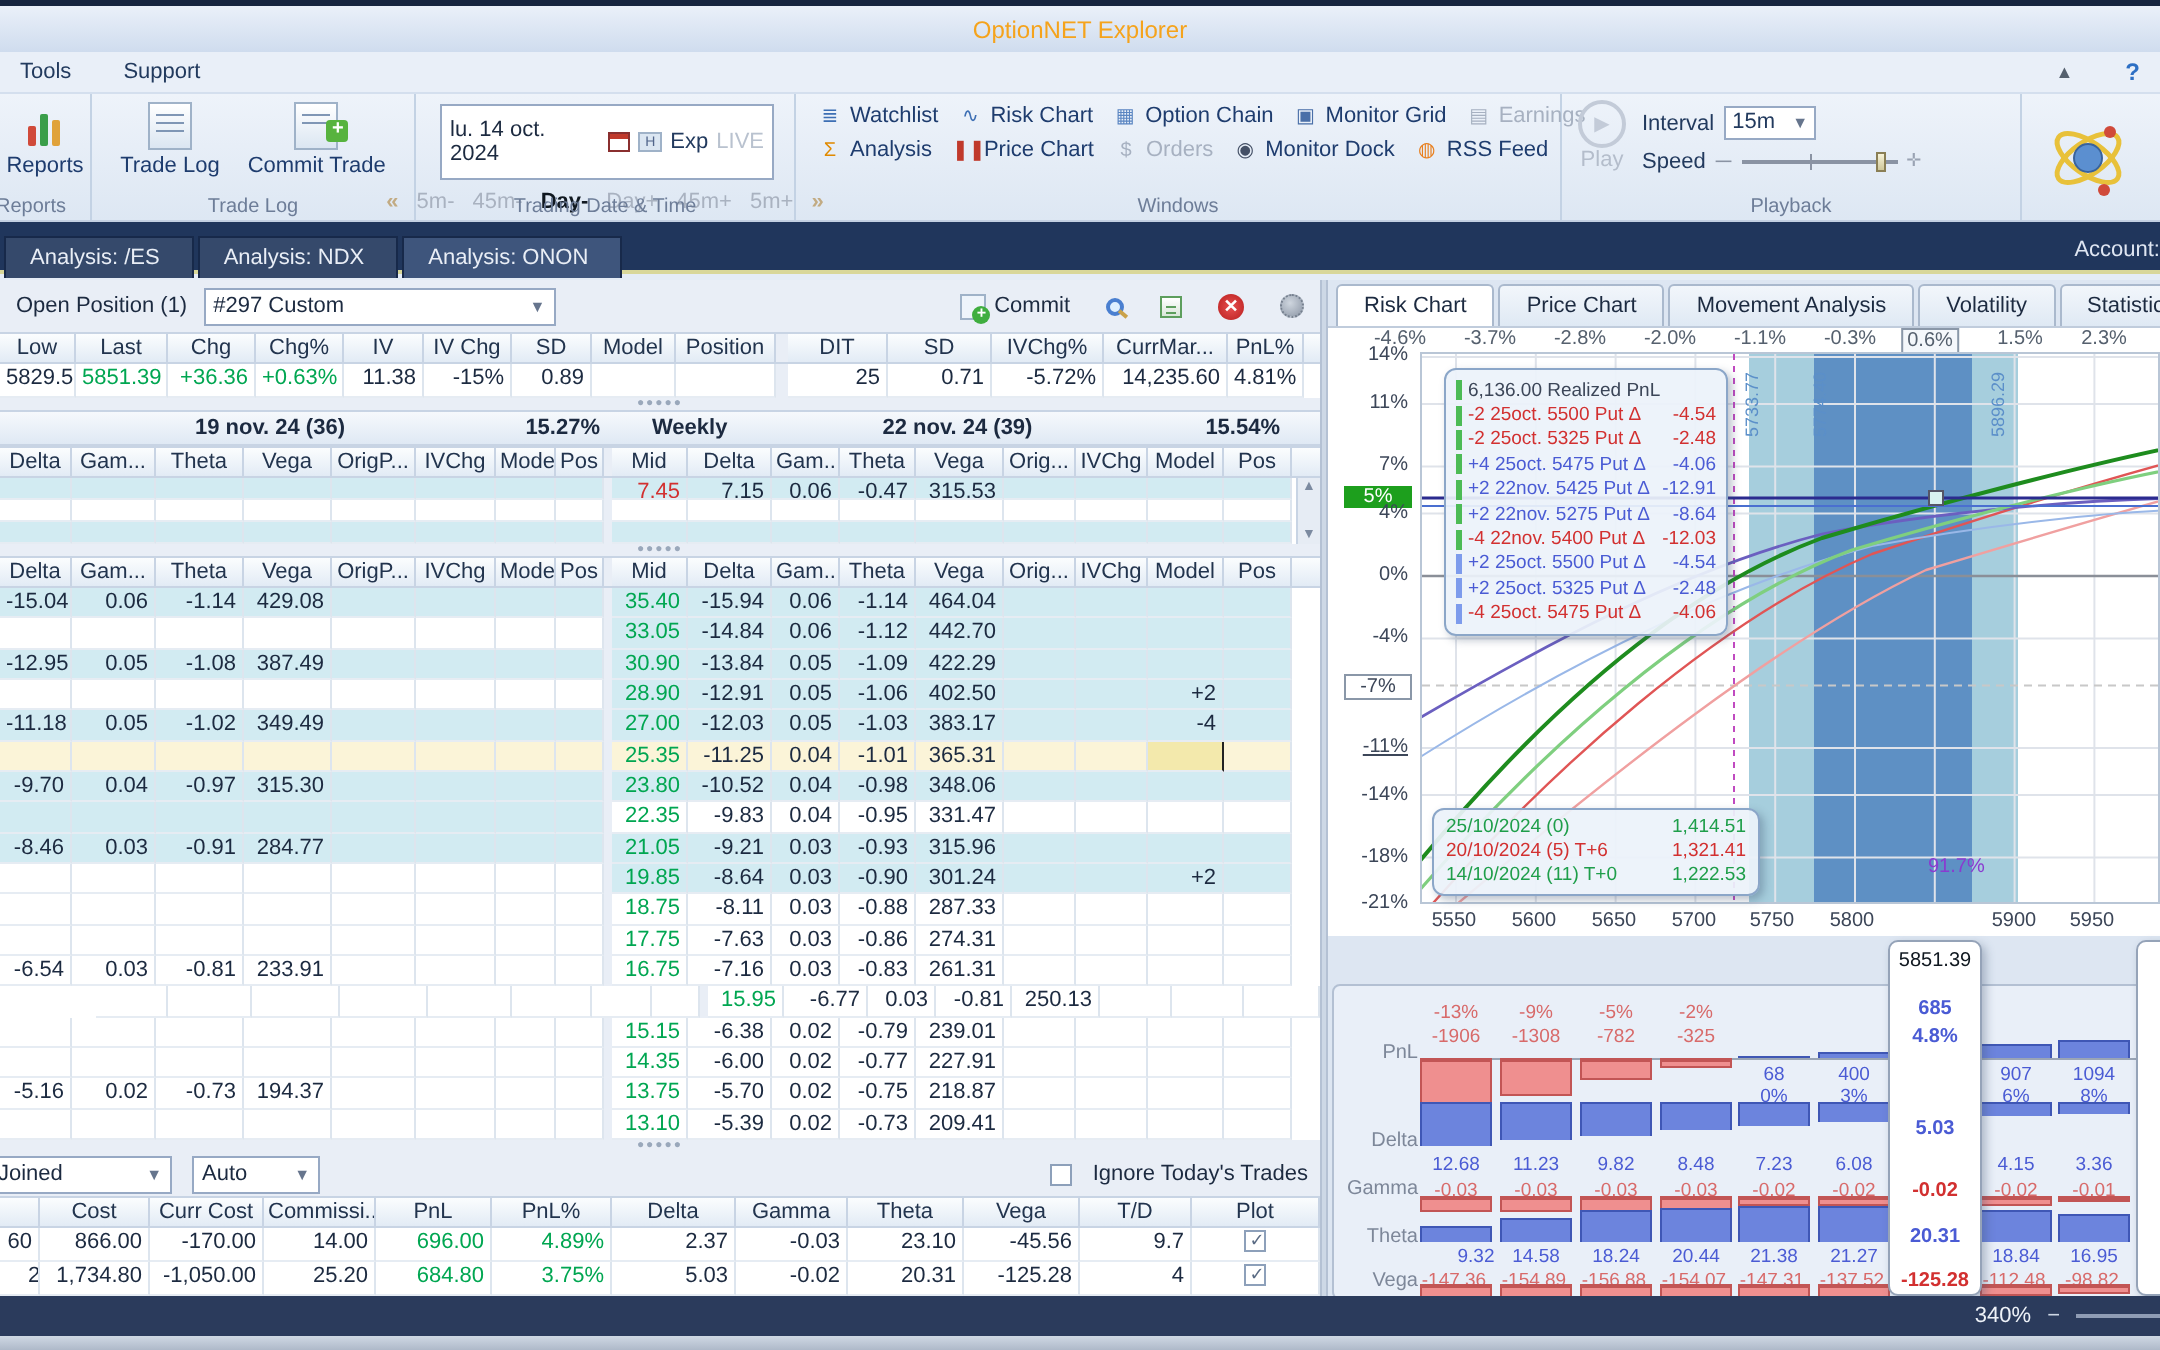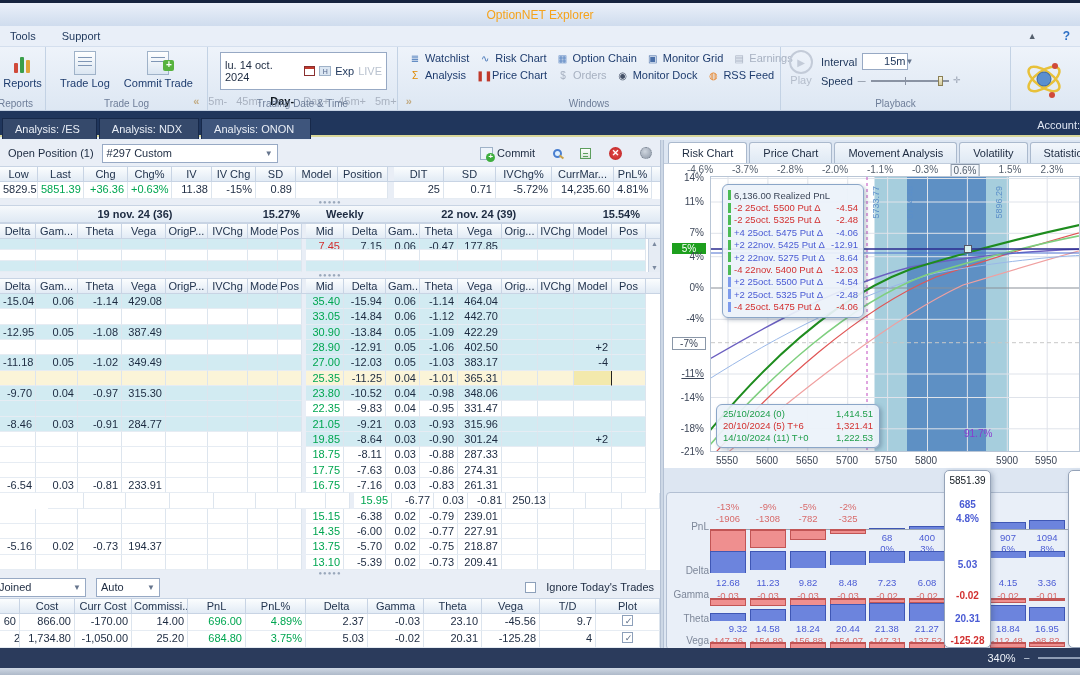--- a/index.html
+++ b/index.html
@@ -38,21 +38,21 @@
   .wingrid{display:flex;flex-direction:column;gap:3px;padding:1px 8px;}
   .winrow{display:flex;gap:4px;}
   .wbtn{display:flex;align-items:center;gap:4px;padding:1px 3px;color:#1e3c6e;white-space:nowrap;}
   .wbtn .wic{width:12px;text-align:center;font-size:10px;}
   .wbtn.dis{color:#a7b1c1;}
   .playwrap{display:flex;gap:8px;padding:0 8px;}
   .playbtn{display:flex;flex-direction:column;align-items:center;color:#b4bdcb;}
   .playcirc{width:24px;height:24px;border-radius:50%;border:2px solid #c3cbd8;color:#c3cbd8;text-align:center;line-height:21px;font-size:10px;}
   .pbrows{display:flex;flex-direction:column;gap:5px;margin-top:3px;}
   .pbrow{display:flex;align-items:center;gap:5px;color:#223a5e;}
-  .ivsel{background:#fff;border:1px solid #97a9c4;padding:0 21px;height:17px;line-height:15px;width:46px;display:flex;justify-content:space-between;}
+  .ivsel{background:#fff;border:1px solid #97a9c4;padding:0 3px;height:17px;line-height:15px;width:46px;display:flex;justify-content:space-between;}
   .ivsel .dd{color:#66758d;font-size:8px;}
   .slider{width:78px;height:2px;background:#8a93a3;position:relative;}
   .slider .tk{position:absolute;left:34px;top:-3px;width:1px;height:8px;background:#8a93a3;}
   .slider .th{position:absolute;right:6px;top:-4px;width:5px;height:10px;background:linear-gradient(#f7f3d9,#cfc79a);border:1px solid #8a7f55;}
   .slider .pl{position:absolute;right:-12px;top:-5px;color:#9aa3b3;font-size:9px;}
   .logo{flex:1;display:flex;align-items:center;justify-content:flex-end;padding-right:14px;}
   
   .doctabs{height:26px;background:#20365c;display:flex;align-items:flex-end;padding:0 0 0 2px;border-bottom:2px solid #d8d79a;}
   .dtab{background:#35496b;color:#e9eef6;padding:4px 16px 4px 12px;margin-right:2px;border:1px solid #17294a;border-bottom:none;}
   .dtab.active{background:#3e557c;}
@@ -412,21 +412,21 @@
                   <span class="vcell bg-t" style="width: 44px;"></span>
                   <span class="vcell bg-t" style="width: 42px;"></span>
                   <span class="vcell bg-t" style="width: 40px;"></span>
                   <span class="vcell bg-t" style="width: 30px;"></span>
                   <span class="vcell bg-t" style="width: 24px;"></span>
                   <span style="width: 4px; background: rgb(233, 238, 246);"></span>
                   <span class="vcell bg-t red" style="width: 38px;">7.45</span>
                   <span class="vcell bg-t" style="width: 42px;">7.15</span>
                   <span class="vcell bg-t" style="width: 34px;">0.06</span>
                   <span class="vcell bg-t" style="width: 38px;">-0.47</span>
-                  <span class="vcell bg-t" style="width: 44px;">177.85</span>
+                  <span class="vcell bg-t" style="width: 44px;">315.53</span>
                   <span class="vcell bg-t" style="width: 36px;"></span>
                   <span class="vcell bg-t" style="width: 36px;"></span>
                   <span class="vcell bg-t" style="width: 38px;"></span>
                   <span class="vcell bg-t" style="width: 34px;"></span>
                 </div>
                 <div class="vrow" style="height: 11px;">
                   <span class="vcell bg-w" style="width: 36px;"></span>
                   <span class="vcell bg-w" style="width: 42px;"></span>
                   <span class="vcell bg-w" style="width: 44px;"></span>
                   <span class="vcell bg-w" style="width: 44px;"></span>

